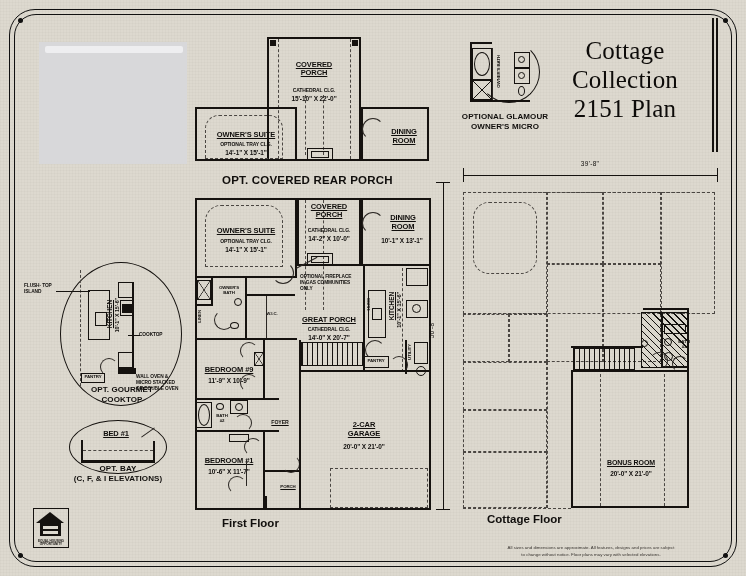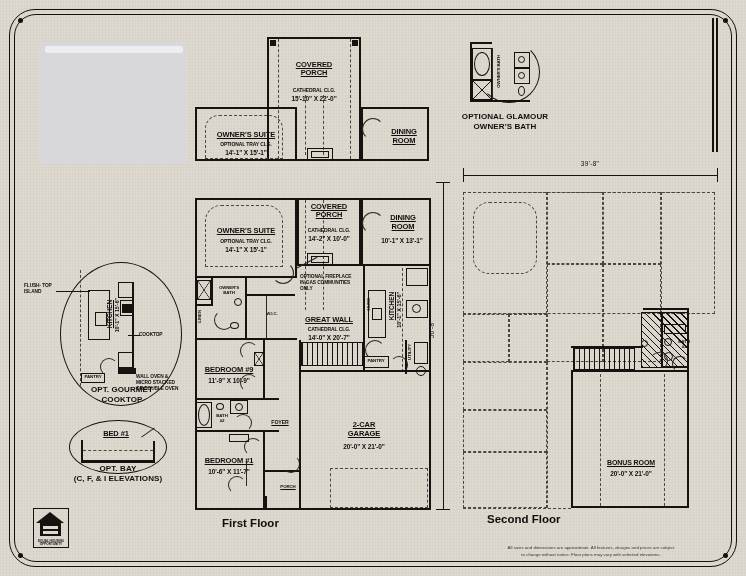--- a/index.html
+++ b/index.html
@@ -165,20 +165,25 @@
 
   <div class="brd-outer"></div>
   <div class="brd-inner"></div>
   <div class="corner-dot cd-tl"></div>
   <div class="corner-dot cd-tr"></div>
   <div class="corner-dot cd-bl"></div>
   <div class="corner-dot cd-br"></div>
 
   <div class="wall mh-rule" style="right:32px; top:18px; width:2px; height:134px; background:#15120f;"></div>
   <div class="wall" style="right:28px; top:18px; width:2px; height:134px;"></div>
+  <div class="masthead">
+    <div>Cottage</div>
+    <div>Collection</div>
+    <div>2151 Plan</div>
+  </div>
 
   <div class="blanked">
     <div class="glare"></div>
   </div>
 
   <div>
     <div class="wall" style="left:470px; top:42px; width:2px; height:60px;"></div>
     <div class="wall" style="left:470px; top:42px; width:22px; height:2px;"></div>
     <div class="wall" style="left:470px; top:100px; width:60px; height:2px;"></div>
     <div class="ell" style="left:478px; top:41px; width:62px; height:62px; border-left-color:transparent; border-top-color:transparent;"></div>
@@ -187,21 +192,21 @@
     <div class="xbox" style="left:472px; top:80px; width:20px; height:20px;"></div>
     <div class="wall-thin" style="left:492px; top:48px; width:1px; height:52px;"></div>
     <div class="fix" style="left:514px; top:52px; width:16px; height:16px;"></div>
     <div class="fix" style="left:514px; top:68px; width:16px; height:16px;"></div>
     <div class="fix-round" style="left:518px; top:56px; width:7px; height:7px;"></div>
     <div class="fix-round" style="left:518px; top:72px; width:7px; height:7px;"></div>
     <div class="fix-round" style="left:518px; top:86px; width:7px; height:10px;"></div>
     <div class="lbl micro vert" style="left:497px; top:55px; width:9px;">OWNER'S
 BATH</div>
     <div class="callout-title" style="left:440px; top:112px; width:130px;">OPTIONAL GLAMOUR
-OWNER'S BATH</div>
+OWNER'S MICRO</div>
   </div>
 
   <div>
 
     <div class="wall" style="left:267px; top:37px; width:2px; height:124px;"></div>
     <div class="wall" style="left:267px; top:37px; width:94px; height:2px;"></div>
     <div class="wall" style="left:359px; top:37px; width:2px; height:124px;"></div>
     <div class="wall" style="left:270px; top:40px; width:6px; height:6px;"></div>
     <div class="wall" style="left:352px; top:40px; width:6px; height:6px;"></div>
     <div class="ghost-v" style="left:278px; top:39px; height:120px;"></div>
@@ -229,20 +234,21 @@
     <div class="wall" style="left:361px; top:159px; width:68px; height:2px;"></div>
     <div class="swing" style="left:362px; top:118px; width:22px; height:22px;"></div>
     <div class="lbl name" style="left:380px; top:127px; width:48px; white-space:pre-line; line-height:1.2;">DINING
 ROOM</div>
 
     <div class="wall" style="left:297px; top:159px; width:64px; height:2px;"></div>
     <div class="fix" style="left:307px; top:148px; width:26px; height:12px;"></div>
     <div class="fix" style="left:311px; top:151px; width:18px; height:7px;"></div>
   </div>
 
+  <div class="banner" style="left:222px; top:174px;">OPT. COVERED REAR PORCH</div>
 
   <div>
 
     <div class="wall" style="left:195px; top:198px; width:2px; height:312px;"></div>
     <div class="wall" style="left:195px; top:198px; width:236px; height:2px;"></div>
     <div class="wall" style="left:429px; top:198px; width:2px; height:312px;"></div>
     <div class="wall" style="left:195px; top:508px; width:236px; height:2px;"></div>
 
     <div class="wall" style="left:195px; top:276px; width:102px; height:2px;"></div>
     <div class="wall" style="left:295px; top:198px; width:2px; height:80px;"></div>
@@ -269,21 +275,21 @@
 IN GAS COMMUNITIES
 ONLY</div>
 
     <div class="wall" style="left:361px; top:198px; width:2px; height:68px;"></div>
     <div class="wall" style="left:361px; top:264px; width:68px; height:2px;"></div>
     <div class="swing" style="left:362px; top:212px; width:22px; height:22px;"></div>
     <div class="lbl name" style="left:378px; top:213px; width:50px; white-space:pre-line; line-height:1.2;">DINING
 ROOM</div>
     <div class="lbl dims" style="left:374px; top:237px; width:56px;">10'-1" X 13'-1"</div>
 
-    <div class="lbl name" style="left:296px; top:316px; width:66px; font-size:7.5px;">GREAT WALL</div>
+    <div class="lbl name" style="left:296px; top:316px; width:66px; font-size:7.5px;">GREAT PORCH</div>
     <div class="lbl tiny" style="left:296px; top:327px; width:66px;">CATHEDRAL CLG.</div>
     <div class="lbl dims" style="left:296px; top:334px; width:66px;">14'-0" X 20'-7"</div>
 
     <div class="wall" style="left:195px; top:338px; width:102px; height:2px;"></div>
     <div class="wall" style="left:245px; top:278px; width:2px; height:60px;"></div>
     <div class="wall" style="left:211px; top:278px; width:2px; height:26px;"></div>
     <div class="wall" style="left:195px; top:304px; width:18px; height:2px;"></div>
     <div class="xbox" style="left:197px; top:280px; width:14px; height:20px;"></div>
     <div class="lbl micro vert" style="left:198px; top:310px; width:9px;">LINEN</div>
     <div class="lbl micro" style="left:214px; top:286px; width:30px; white-space:pre-line;">OWNER'S
@@ -448,21 +454,21 @@
     <div class="wall" style="left:571px; top:346px; width:72px; height:2px;"></div>
     <div class="ghost-v" style="left:600px; top:374px; height:132px;"></div>
     <div class="ghost-v" style="left:664px; top:374px; height:132px;"></div>
     <div class="lbl name" style="left:598px; top:459px; width:66px; font-size:7px;">BONUS ROOM</div>
     <div class="lbl dims" style="left:598px; top:470px; width:66px;">20'-0" X 21'-0"</div>
     <div class="fix-round" style="left:641px; top:340px; width:7px; height:7px;"></div>
     <div class="swing" style="left:650px; top:352px; width:18px; height:18px; transform:rotate(90deg);"></div>
     <div class="wall" style="left:643px; top:308px; width:46px; height:2px;"></div>
   </div>
 
-  <div class="section-title" style="left:487px; top:513px;">Second Floor</div>
+  <div class="section-title" style="left:487px; top:513px;">Cottage Floor</div>
 
   <div class="logo">
     <div class="logo-box"></div>
     <div class="logo-roof"></div>
     <div class="logo-body"></div>
     <div class="logo-slot" style="top:18px;"></div>
     <div class="logo-slot" style="top:23px;"></div>
     <div class="logo-txt">EQUAL HOUSING
 OPPORTUNITY</div>
   </div>

